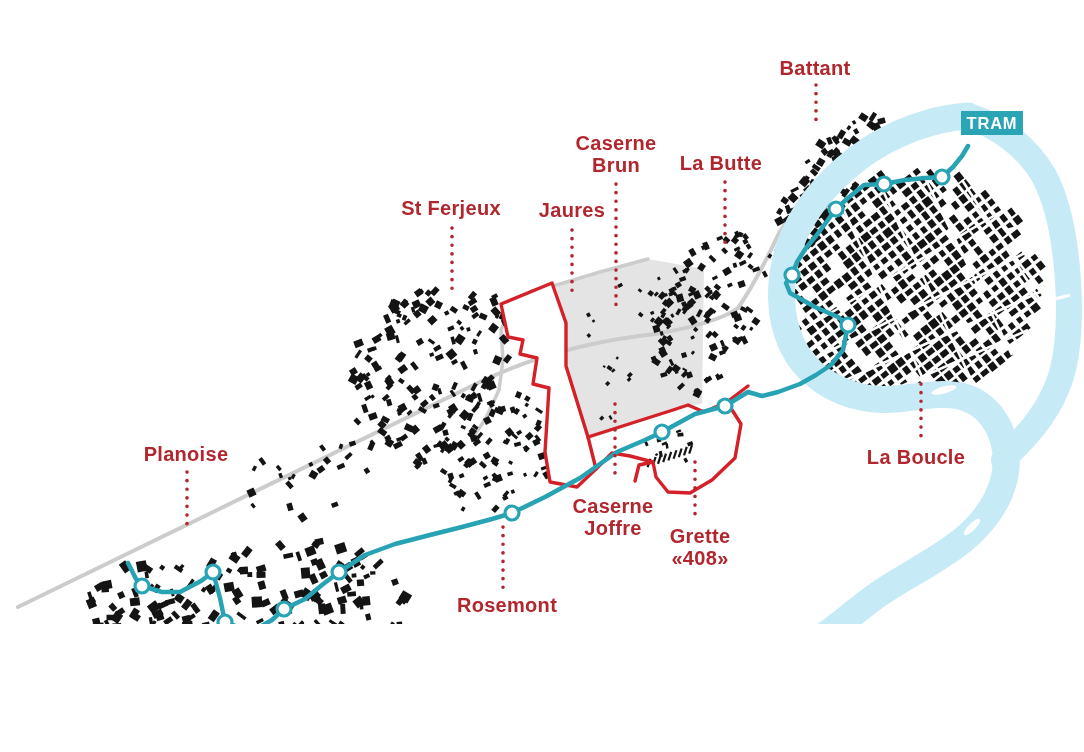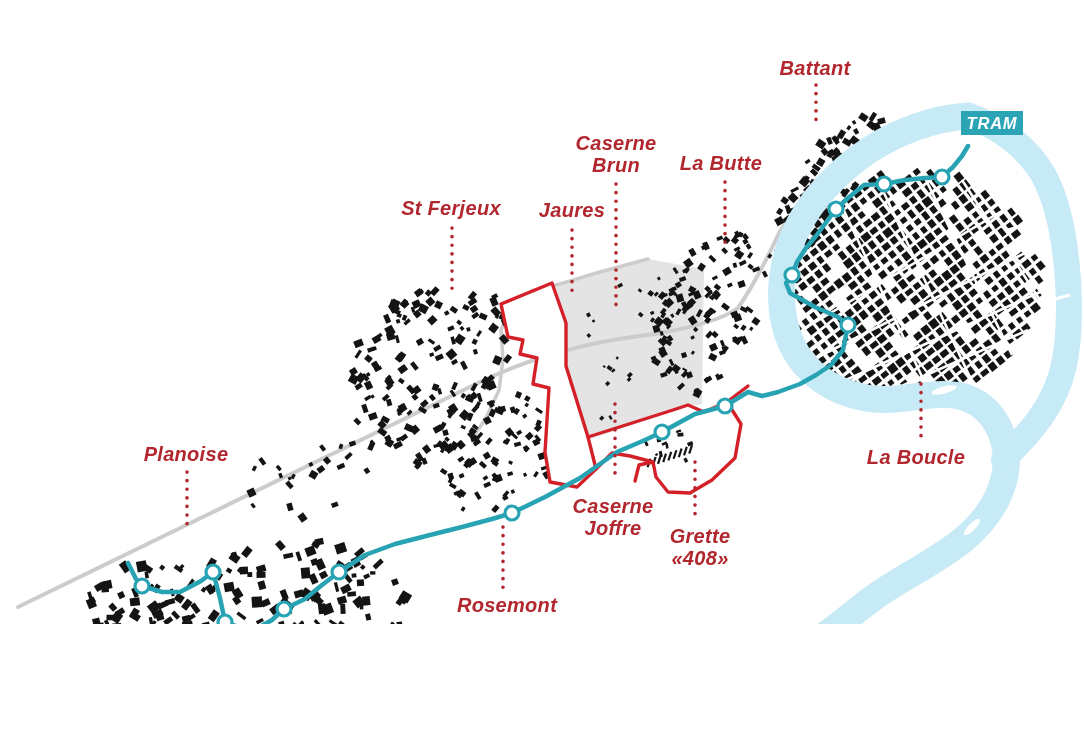--- a/index.html
+++ b/index.html
@@ -1,16 +1,16 @@
 <!DOCTYPE html>
 <html><head>
 <meta charset="utf-8">
 <style>
   html,body{margin:0;padding:0;background:#ffffff;}
-  #stage{position:relative;width:1084px;height:624px;overflow:hidden;background:#fff;font-style:italic;}
+  #stage{position:relative;width:1084px;height:624px;overflow:hidden;background:#fff;}
   svg{display:block;}
   .district-label{font-family:"Liberation Sans",sans-serif;font-size:20px;font-weight:600;
     fill:#b2262e;letter-spacing:.3px;}
   .badge-label{font-family:"Liberation Sans",sans-serif;font-size:16.5px;font-weight:700;
     fill:#ffffff;letter-spacing:.8px;}
   .north-label{font-family:"DejaVu Serif",serif;font-size:12px;fill:#111;}
 </style>
 </head>
 <body>
 

